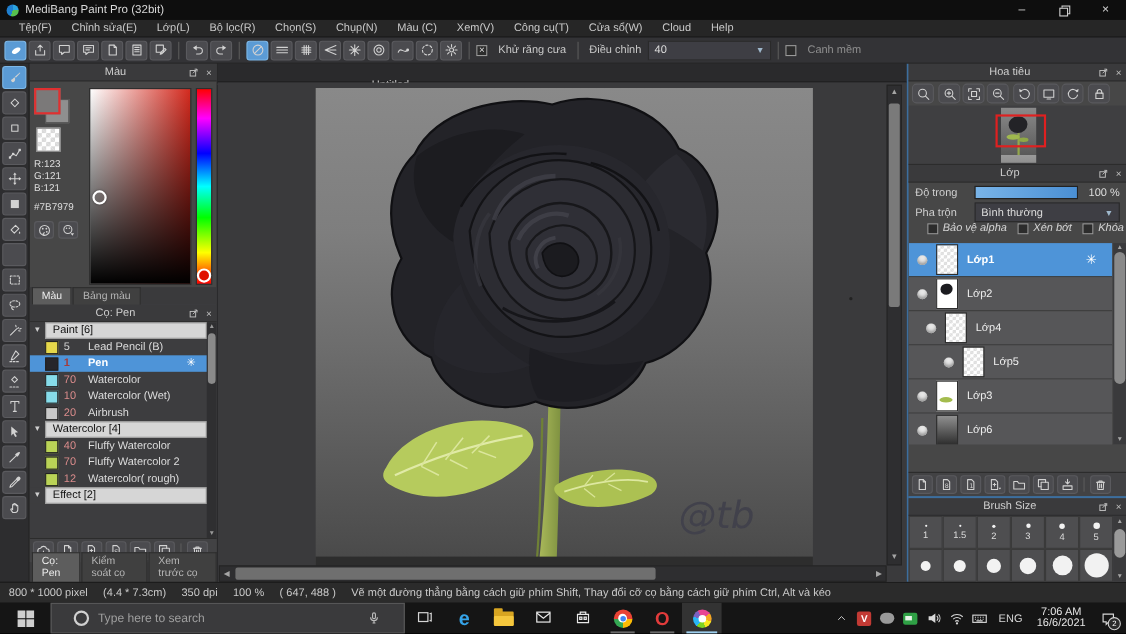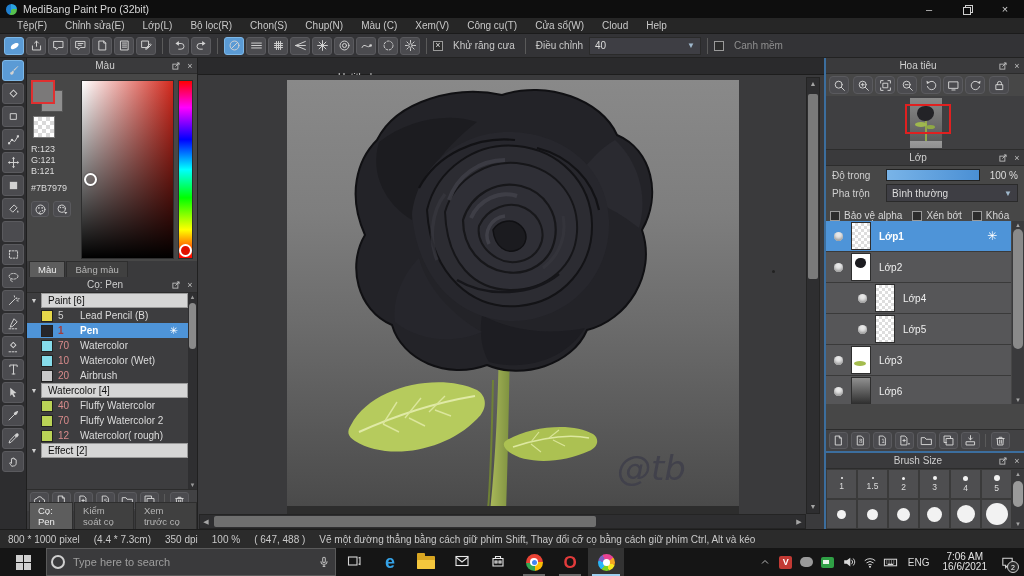--- a/index.html
+++ b/index.html
@@ -134,21 +134,21 @@
   .nav-leaf2{position:absolute;left:16px;top:27px;width:9px;height:4px;border-radius:50%;background:#8fa845;}
   .nav-stem{position:absolute;left:15px;top:23px;width:2px;height:20px;background:#93a74c;}
 
   
   .layers-panel{display:flex;flex-direction:column;flex:0 0 auto;}
   .lrow{height:18px;display:flex;align-items:center;padding:0 6px;gap:6px;flex:0 0 auto;}
   .lrow .lab{width:48px;color:#cfcfcf;flex:0 0 auto;}
   .slider{flex:1;height:10px;background:#2c2c2e;border:1px solid #222;position:relative;}
   .slider .fill{position:absolute;left:0;top:0;bottom:0;width:100%;background:linear-gradient(90deg,#79b4e8,#4a8fd4);}
   .pct{width:32px;text-align:right;color:#ddd;flex:0 0 auto;}
-  .opt-row{height:19px;display:flex;align-items:flex-end;padding:0 4px;gap:4px;color:#d5d5d5;flex:0 0 auto;}
+  .opt-row{height:19px;display:flex;align-items:flex-start;padding:0 17px;gap:4px;color:#d5d5d5;flex:0 0 auto;font-style:italic;}
   .opt-row .opt{display:flex;align-items:center;margin-right:6px;white-space:nowrap;}
   .layer-list{height:183px;position:relative;background:#474747;flex:0 0 auto;overflow:hidden;}
   .layer-rows{margin-right:13px;}
   .layer-item{height:30px;display:flex;align-items:center;background:#565658;border-bottom:1px solid #3a3a3a;gap:8px;padding-left:8px;}
   .layer-item.sel{background:#4e94d8;}
   .vis-dot{width:9px;height:9px;border-radius:50%;background:#e8e8e8;box-shadow:inset 0 -2px 3px #999;flex:0 0 auto;}
   .lthumb{width:18px;height:26px;border:1px solid #2e2e2e;background-color:#fff;flex:0 0 auto;position:relative;overflow:hidden;}
   .lthumb.checker{background:linear-gradient(45deg,#ddd 25%,transparent 25%,transparent 75%,#ddd 75%),
                   linear-gradient(45deg,#ddd 25%,#fff 25%,#fff 75%,#ddd 75%);background-size:6px 6px;background-position:0 0,3px 3px;}
   .lthumb.rose:after{content:"";position:absolute;left:3px;top:4px;width:11px;height:10px;border-radius:50% 45% 55% 50%;background:#1c1c20;}
@@ -173,21 +173,21 @@
 
   
   .statusbar{height:18px;background:#2b2b2b;border-top:1px solid #1c1c1c;display:flex;align-items:center;gap:14px;
              padding:0 8px;color:#c9c9c9;white-space:nowrap;overflow:hidden;flex:0 0 auto;}
 
   
   .taskbar{height:28px;background:#151515;display:flex;align-items:stretch;flex:0 0 auto;}
   .tb-start{width:46px;display:flex;align-items:center;justify-content:center;}
   .win-logo{display:grid;grid-template-columns:7px 7px;grid-template-rows:7px 7px;gap:1px;}
   .win-logo span{background:#cfcfcf;}
-  .tb-search{width:280px;background:#3a3a3c;border:1px solid #5a5a5a;display:flex;align-items:center;gap:8px;padding:0 4px;margin:0;}
+  .tb-search{width:280px;background:#3a3a3c;border:1px solid #5a5a5a;display:flex;align-items:center;gap:8px;padding:0 20px;margin:0;}
   .cortana-ring{width:14px;height:14px;border:2px solid #d0d0d0;border-radius:50%;box-sizing:border-box;flex:0 0 auto;}
   .tb-search .ph{color:#9f9f9f;font-size:11px;flex:1;}
   .tb-search svg *{stroke:#bbb;fill:none;stroke-width:1.2;}
   .tb-app{width:36px;display:flex;align-items:center;justify-content:center;position:relative;}
   .tb-app.running:after{content:"";position:absolute;left:7px;right:7px;bottom:0;height:2px;background:#6a6a6a;}
   .tb-app.active{background:#333;}
   .tb-app.active:after{content:"";position:absolute;left:4px;right:4px;bottom:0;height:2px;background:#9ecfef;}
   .tv-icon svg *{stroke:#d5d5d5;fill:none;stroke-width:1.1;}
   .edge-e{color:#35a3e8;font-size:18px;font-weight:bold;line-height:18px;}
   .folder-icon{position:relative;width:18px;height:13px;}
@@ -856,21 +856,21 @@
                 <span class="vis-dot"></span>
                 <span class="lthumb checker"></span>
                 <span class="lname">Lớp1</span>
                 <span class="lgear">✳</span>
               </div>
               <div class="layer-item">
                 <span class="vis-dot"></span>
                 <span class="lthumb rose"></span>
                 <span class="lname">Lớp2</span>
               </div>
-              <div class="layer-item" style="padding-left: 32px;">
+              <div class="layer-item" style="padding-left: 16px;">
                 <span class="vis-dot"></span>
                 <span class="lthumb checker"></span>
                 <span class="lname">Lớp4</span>
               </div>
               <div class="layer-item" style="padding-left: 32px; justify-content: center;">
                 <span class="vis-dot"></span>
                 <span class="lthumb checker"></span>
                 <span class="lname">Lớp5</span>
               </div>
               <div class="layer-item">

